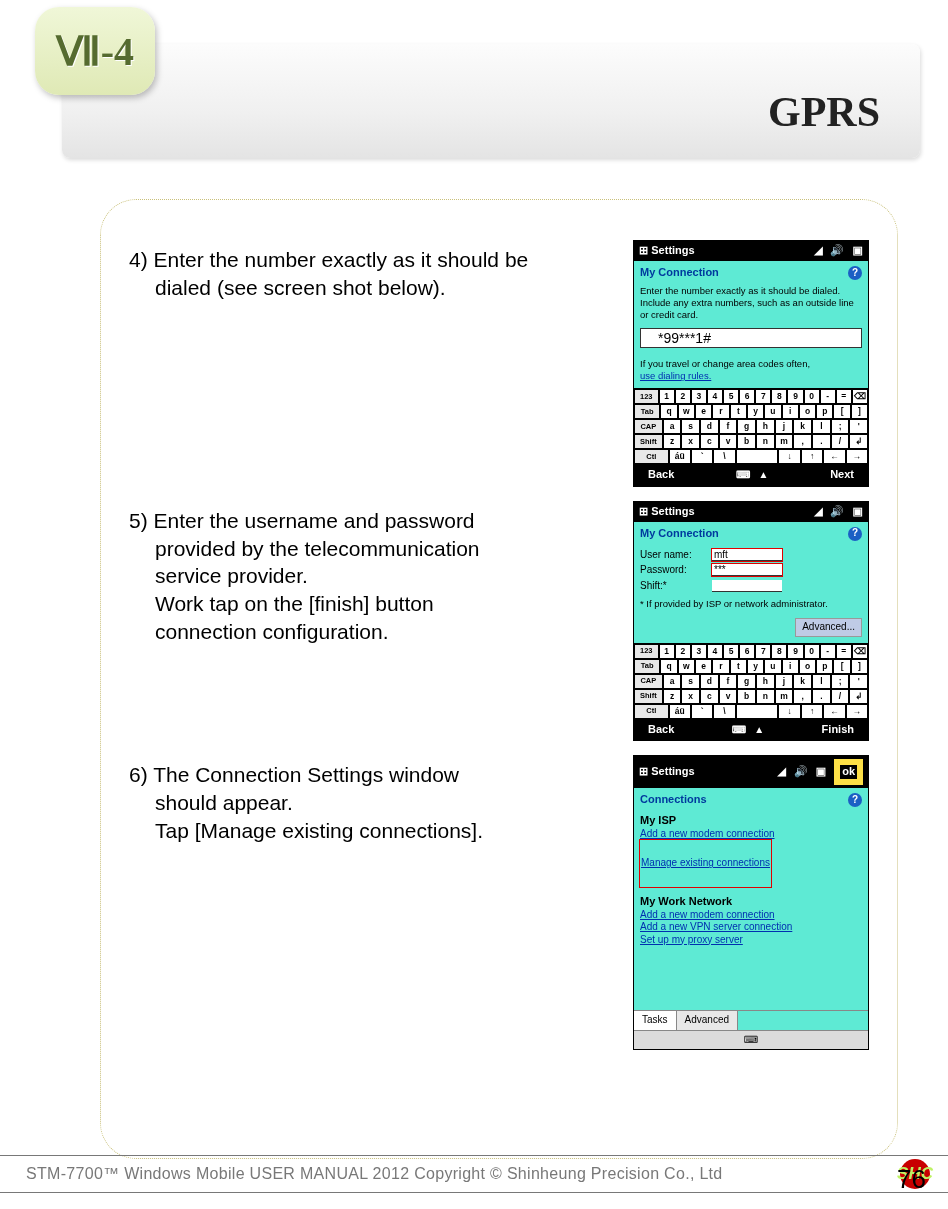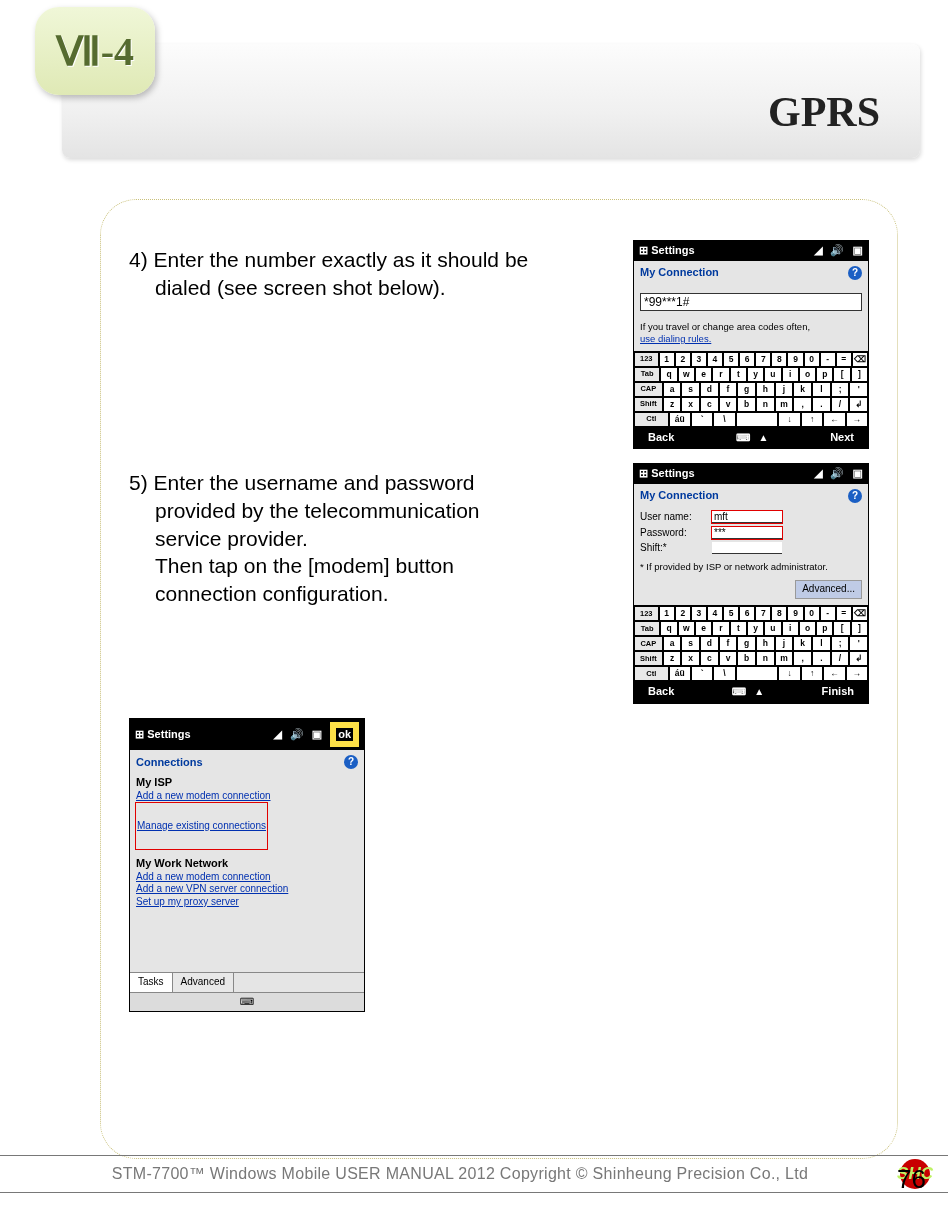--- a/index.html
+++ b/index.html
@@ -83,25 +83,26 @@
     line-height: 1.32;
   }
   .instr .sub {
     padding-left: 26px;
     display: block;
   }
 
   
   .phone {
     width: 236px;
-    background: #e5e5e5;
+    background: #5eead4;
     border: 1px solid #000;
     font-size: 10px;
     line-height: 1.25;
     color: #000;
+    margin-left: 16px;
   }
   .phone .titlebar {
     background: #000;
     color: #fff;
     display: flex;
     align-items: center;
     justify-content: space-between;
     padding: 3px 5px;
     font-weight: bold;
     font-size: 11px;
@@ -138,22 +139,22 @@
     padding: 2px 6px 6px 6px;
   }
   .phone .desc {
     font-size: 9.5px;
     color: #000;
     line-height: 1.25;
   }
   .phone input.dialnum {
     width: 100%;
     border: 1px solid #333;
-    font-size: 12px;
-    padding: 1px 3px;
+    font-size: 14px;
+    padding: 1px 17px;
     margin-top: 8px;
   }
   .phone .smallnote {
     font-size: 9.5px;
     margin-top: 10px;
   }
   .phone a.link { color: #0030b0; text-decoration: underline; cursor: pointer; }
 
   .phone .form-row {
     display: flex;
@@ -246,21 +247,21 @@
     height: 38px;
     border-top: 1px solid #787878;
     border-bottom: 1px solid #787878;
     display: flex;
     align-items: center;
     justify-content: flex-end;
     padding: 0 18px 0 26px;
     font-size: 16px;
     color: #787878;
   }
-  .footer .ftxt { flex: 1; text-align: center; letter-spacing: 0.3px; }
+  .footer .ftxt { flex: 1; letter-spacing: 0.3px; }
   .footer .logo {
     width: 30px; height: 30px; border-radius: 50%;
     background: #c80000;
     color: #bef264;
     font-weight: bold;
     font-style: italic;
     font-size: 17px;
     display: inline-flex;
     align-items: center;
     justify-content: center;
@@ -303,20 +304,21 @@
           <span>◢</span>
           <span>🔊</span>
           <span>▣</span>
         </span>
       </div>
       <div class="page-head">
         <span>My Connection</span>
         <span class="help">?</span>
       </div>
       <div class="body">
+        <div class="desc">Enter the number exactly as it should be dialed. Include any extra numbers, such as an outside line or credit card.</div>
         <input class="dialnum" value="*99***1#" style="">
         <div class="smallnote">
           <span>If you travel or change area codes often,</span><br>
           <a class="link">use dialing rules.</a>
         </div>
       </div>
       <div class="kbd">
         <div class="krow">
             <div class="k lab">123</div>
             <div class="k">1</div>
@@ -396,21 +398,21 @@
     </div>
   </div>
 
   <div class="row">
     <div class="text-col">
       <p class="instr">
         <span>5)</span>
         <span>Enter the username and password</span>
         <span class="sub">provided by the telecommunication</span>
         <span class="sub">service provider.</span>
-        <span class="sub">Then tap on the [modem] button</span>
+        <span class="sub">Work tap on the [finish] button</span>
         <span class="sub">connection configuration.</span>
       </p>
     </div>
 
     <div class="phone">
       <div class="titlebar">
         <span><span>⊞</span>&nbsp;<span>Settings</span></span>
         <span class="tb-icons">
           <span>◢</span>
           <span>🔊</span>
@@ -512,20 +514,28 @@
       </div>
       <div class="softbar">
         <span>Back</span>
         <span class="center-icons"><span>⌨</span><span>▲</span></span>
         <span>Finish</span>
       </div>
     </div>
   </div>
 
   <div class="row" style="margin-bottom:0">
+    <div class="text-col">
+      <p class="instr">
+        <span>6)</span>
+        <span>The Connection Settings window</span>
+        <span class="sub">should appear.</span>
+        <span class="sub">Tap [Manage existing connections].</span>
+      </p>
+    </div>
 
     <div class="phone">
       <div class="titlebar">
         <span><span>⊞</span>&nbsp;<span>Settings</span></span>
         <span class="tb-icons">
           <span>◢</span>
           <span>🔊</span>
           <span>▣</span>
           <span class="okcap">ok</span>
         </span>

